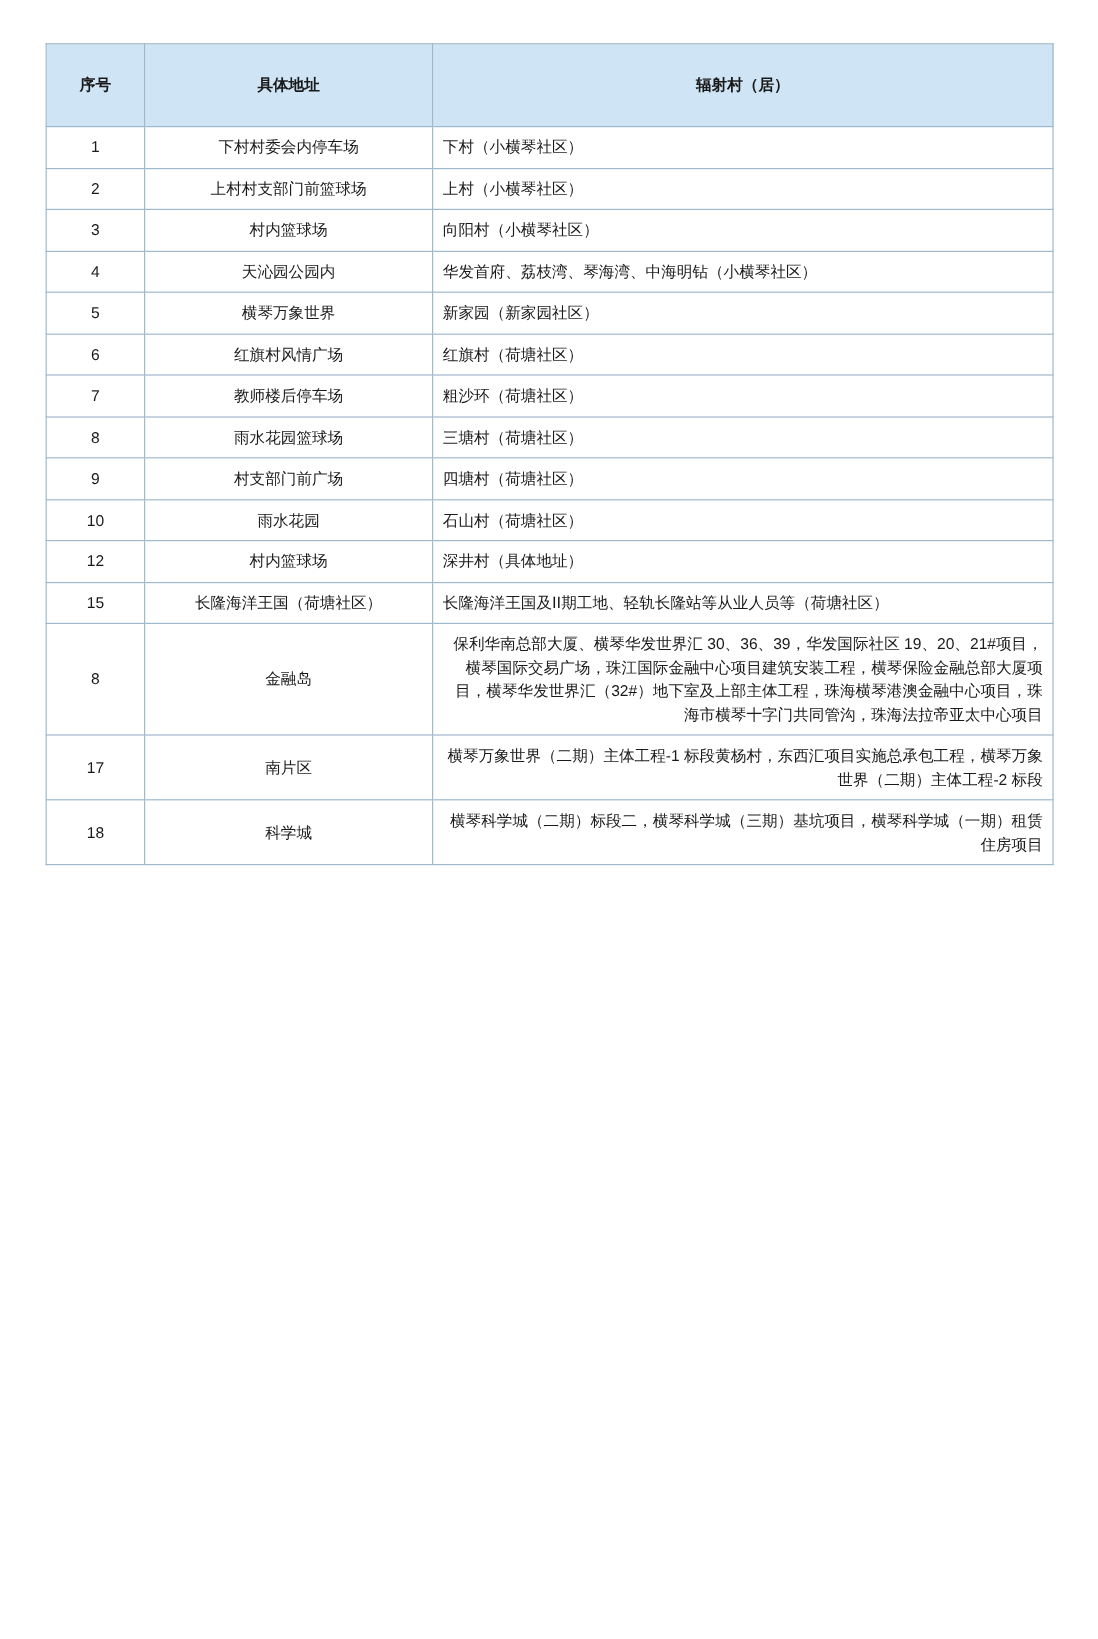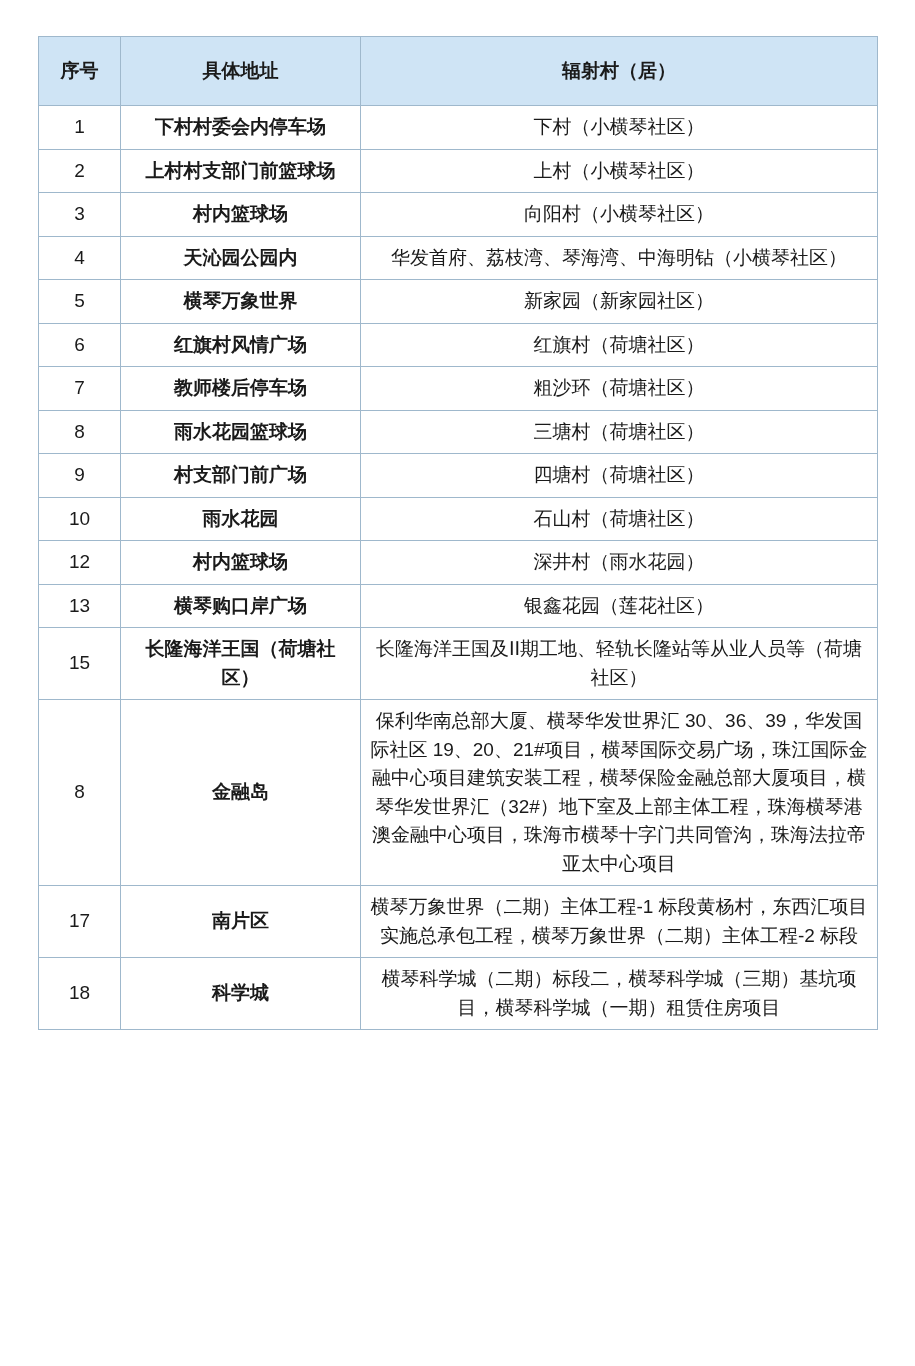--- a/index.html
+++ b/index.html
@@ -24,47 +24,45 @@
     border-collapse: collapse;
     width: 839px;
     table-layout: fixed;
     border: 1px solid #9fb8cc;
   }
   table.data-table th,
   table.data-table td {
     border: 1px solid #9fb8cc;
     padding: 7px 8px;
     vertical-align: middle;
-    font-size: 19px;
+    font-size: 13px;
     line-height: 1.5;
   }
   thead th {
     background: #cfe4f5;
     font-weight: bold;
     text-align: center;
     height: 54px;
     font-size: 21px;
   }
   col.c-index { width: 82px; }
   col.c-addr  { width: 240px; }
   col.c-vill  { width: 517px; }
 
   td.idx {
     text-align: center;
     font-size: 19px;
   }
   td.addr {
     text-align: center;
-    font-weight: bold;
   }
   td.vill {
-    text-align: center;
   }
   td.vill.justify {
-    text-align: center;
+    text-align: right;
   }
   tbody tr td {
     background: #ffffff;
   }
 </style>
 </head>
 <body>
 
 <div class="page">
   <table class="data-table">
@@ -127,26 +125,21 @@
           <td class="vill">四塘村（荷塘社区）</td>
         </tr>
         <tr>
           <td class="idx">10</td>
           <td class="addr">雨水花园</td>
           <td class="vill">石山村（荷塘社区）</td>
         </tr>
         <tr>
           <td class="idx">12</td>
           <td class="addr">村内篮球场</td>
-          <td class="vill">深井村（雨水花园）</td>
-        </tr>
-        <tr>
-          <td class="idx">13</td>
-          <td class="addr">横琴购口岸广场</td>
-          <td class="vill">银鑫花园（莲花社区）</td>
+          <td class="vill">深井村（具体地址）</td>
         </tr>
         <tr>
           <td class="idx">15</td>
           <td class="addr">长隆海洋王国（荷塘社区）</td>
           <td class="vill">长隆海洋王国及ⅠⅠ期工地、轻轨长隆站等从业人员等（荷塘社区）</td>
         </tr>
         <tr>
           <td class="idx">8</td>
           <td class="addr">金融岛</td>
           <td class="vill justify">保利华南总部大厦、横琴华发世界汇 30、36、39，华发国际社区 19、20、21#项目，横琴国际交易广场，珠江国际金融中心项目建筑安装工程，横琴保险金融总部大厦项目，横琴华发世界汇（32#）地下室及上部主体工程，珠海横琴港澳金融中心项目，珠海市横琴十字门共同管沟，珠海法拉帝亚太中心项目</td>

